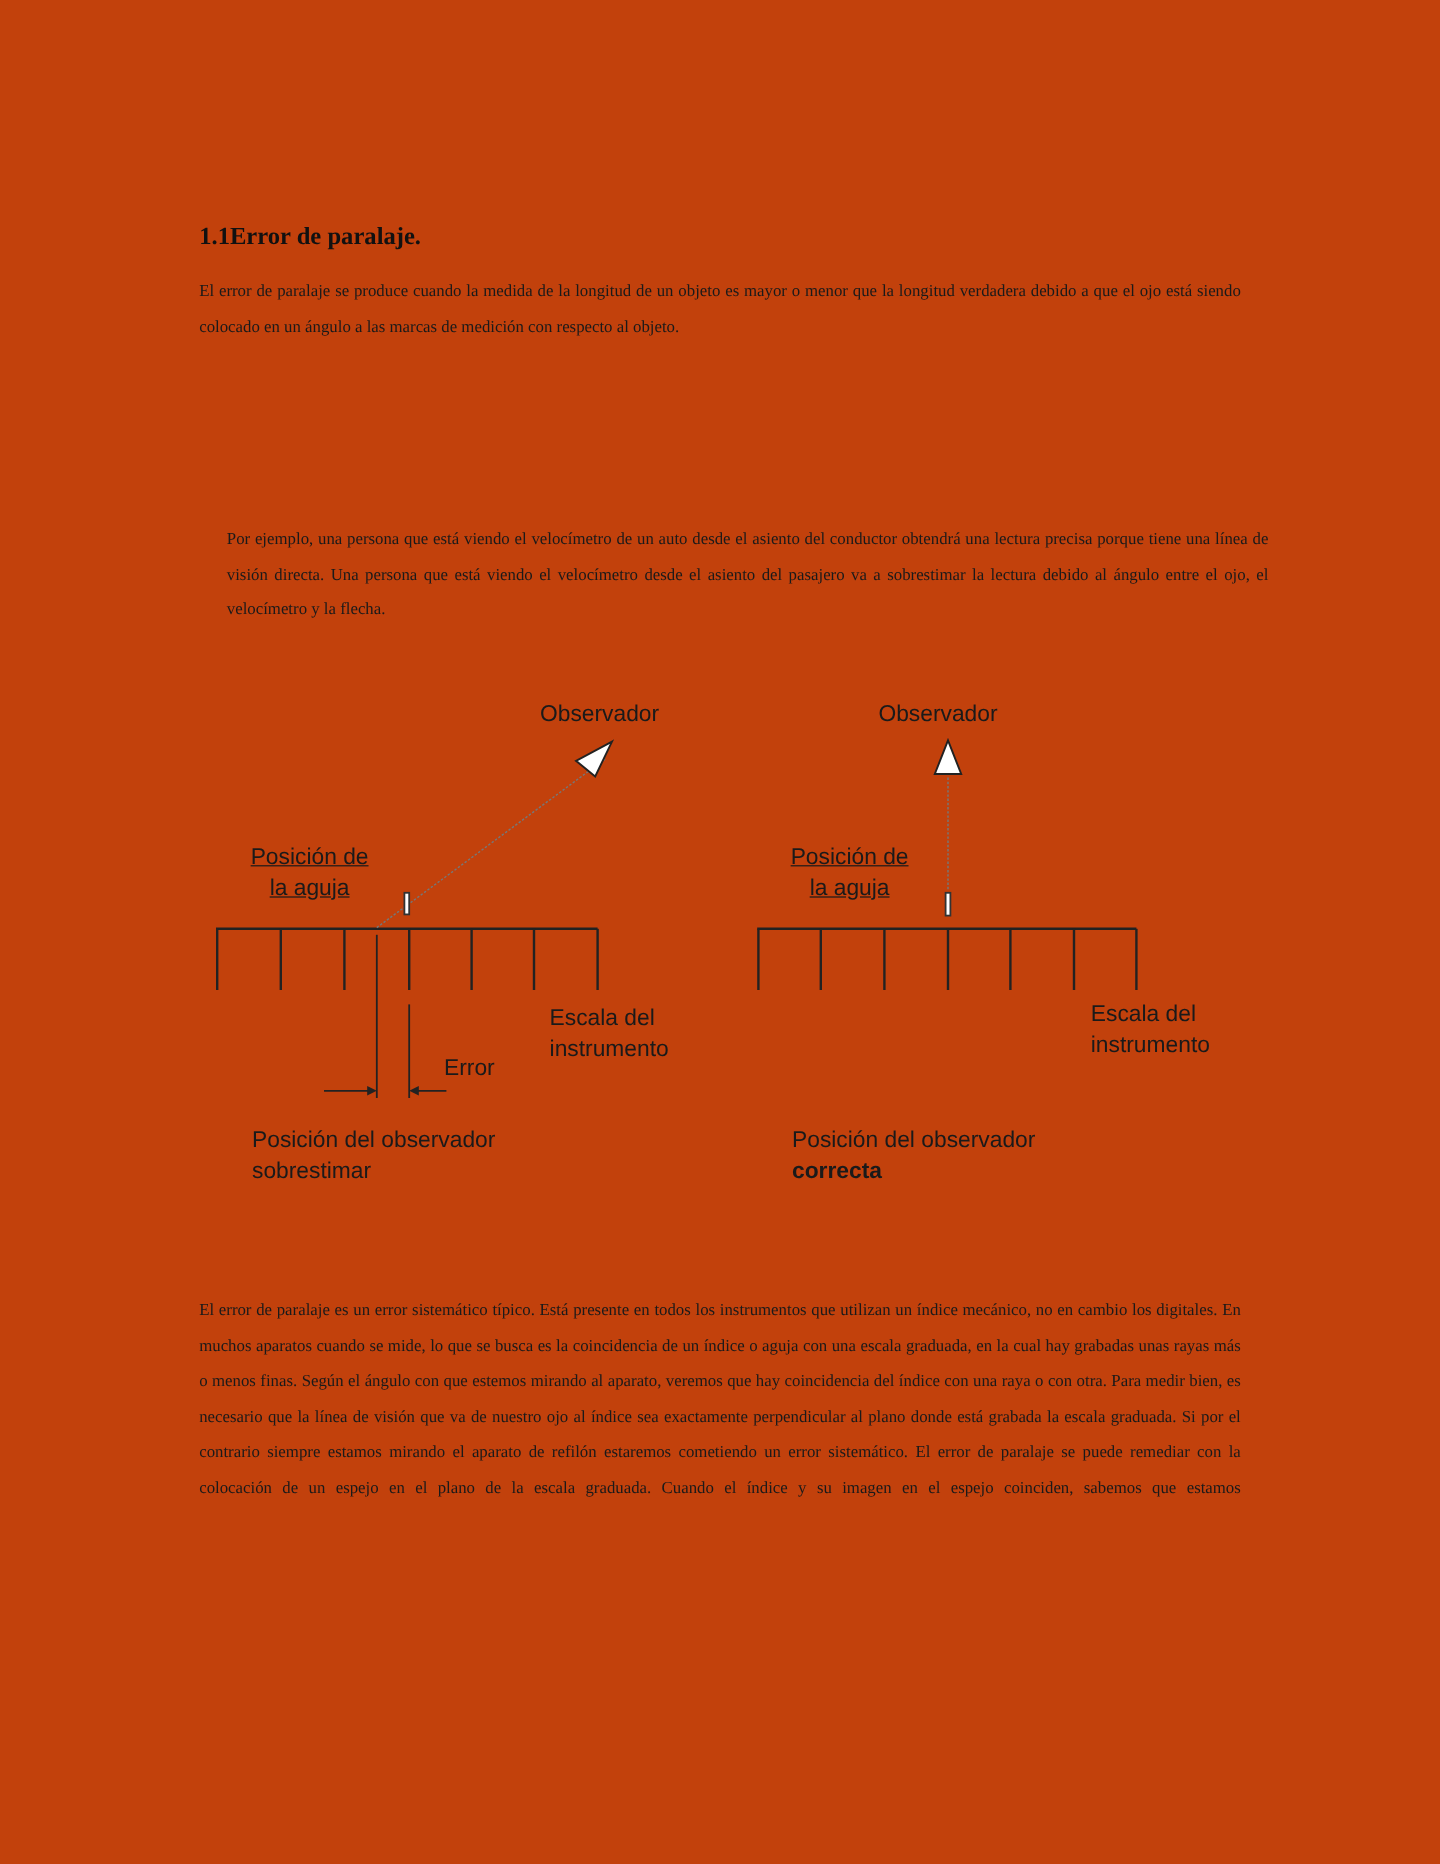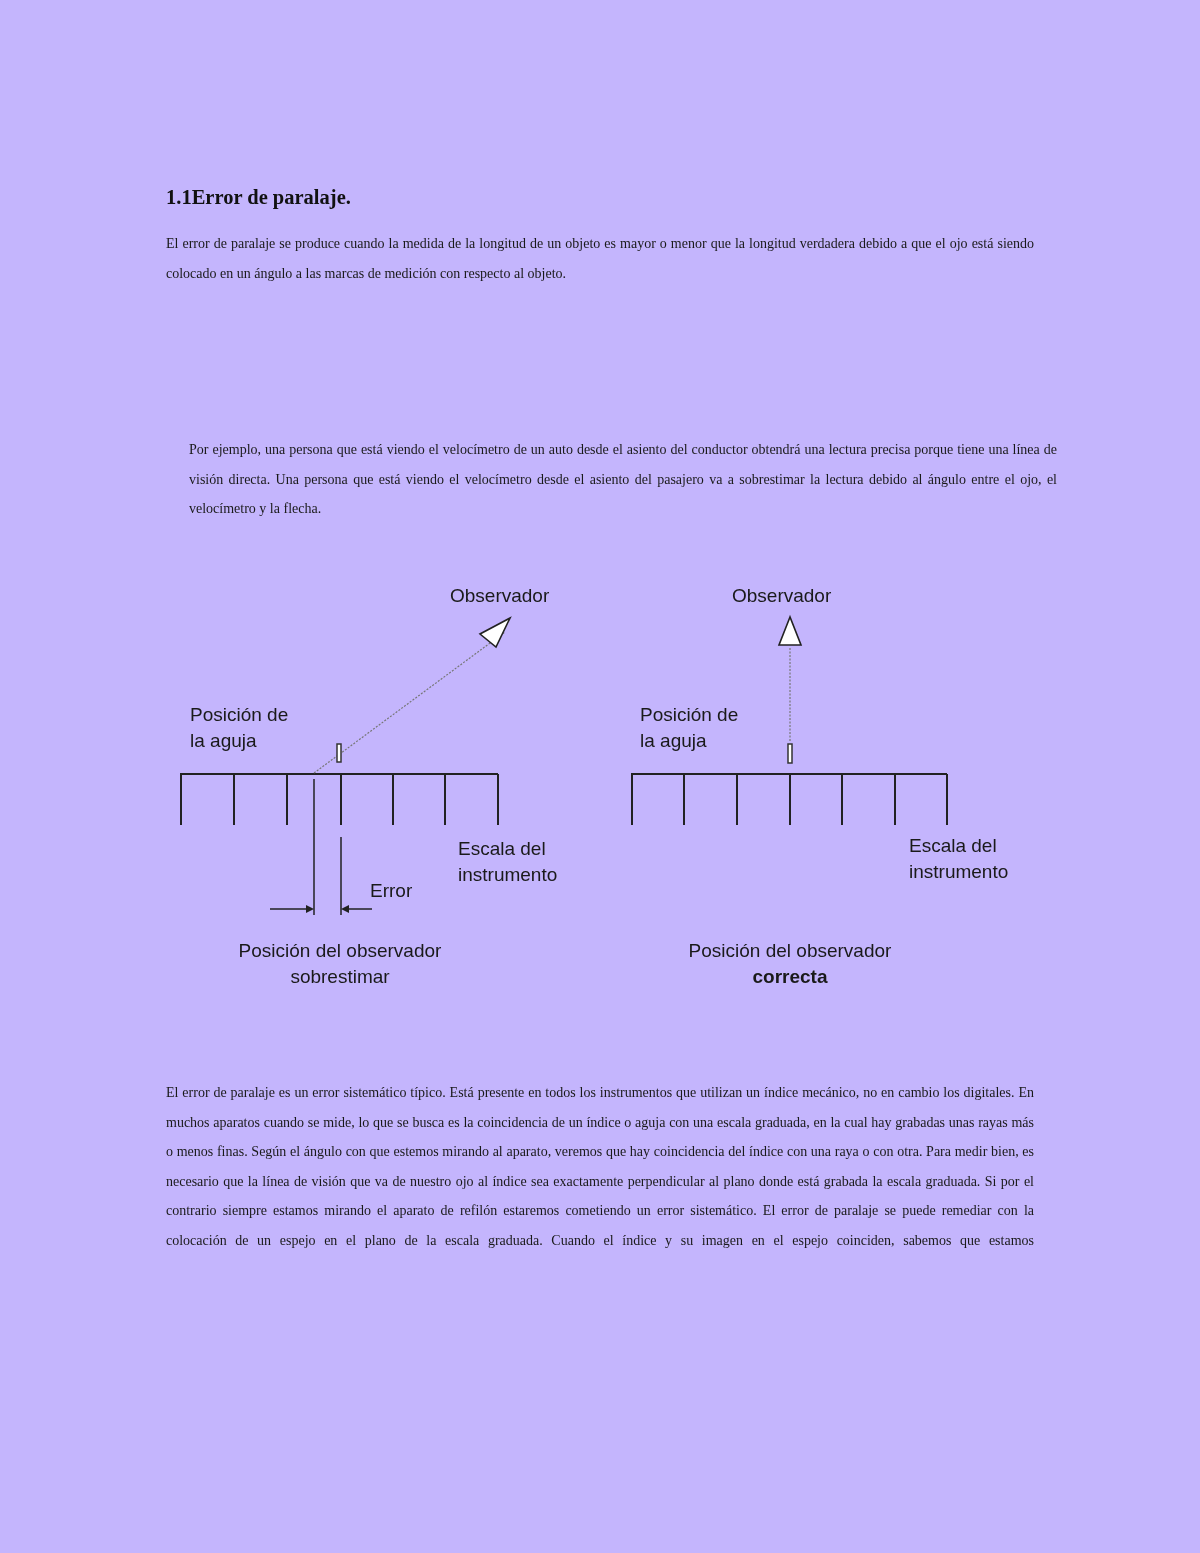--- a/index.html
+++ b/index.html
@@ -1,29 +1,29 @@
 <!DOCTYPE html>
 <html><head>
 <meta charset="utf-8">
 <style>
   html, body { margin: 0; padding: 0; background: #ffffff; }
   body { width: 1200px; height: 1553px; position: relative; overflow: hidden; }
-  .page { position: absolute; left: 0; top: 0; width: 1200px; height: 1553px; background: #c4b5fd; }
+  .page { position: absolute; left: 0; top: 0; width: 1200px; height: 1553px; background: #c2410c; }
   .text { position: absolute; left: 166px; width: 868px; font-family: "Liberation Serif", "DejaVu Serif", serif; color: #1a1a1a; font-size: 14px; line-height: 29.5px; }
   .heading { position: absolute; left: 166px; top: 186px; font-family: "Liberation Serif", "DejaVu Serif", serif; font-weight: bold; font-size: 20.5px; color: #111; }
   .p { margin: 0; text-align: justify; }
   .p1 { top: 229px; }
   .p2 { top: 333px; }
   .p3 { top: 435px; margin-left: 23px; }
   .p4 { top: 1078px; }
   .diagram { position: absolute; left: 150px; top: 570px; width: 900px; height: 440px; }
   .diagram svg { position: absolute; left: 0; top: 0; }
   .lbl { position: absolute; font-family: "Liberation Sans", "DejaVu Sans", sans-serif; font-size: 19px; color: #1a1a1a; line-height: 25px; white-space: nowrap; }
-  .right { text-align: left; }
-  .center { text-align: center; }
+  .right { text-align: center; text-decoration: underline; }
+  .center { text-align: left; }
 </style>
 </head>
 <body>
 
 <div class="page">
 
   <div class="heading">1.1Error de paralaje.</div>
 
   <div class="text p1">
     <p class="p">El error de paralaje se produce cuando la medida de la longitud de un objeto es mayor o menor que la longitud verdadera debido a que el ojo está siendo colocado en un ángulo a las marcas de medición con respecto al objeto.</p>

